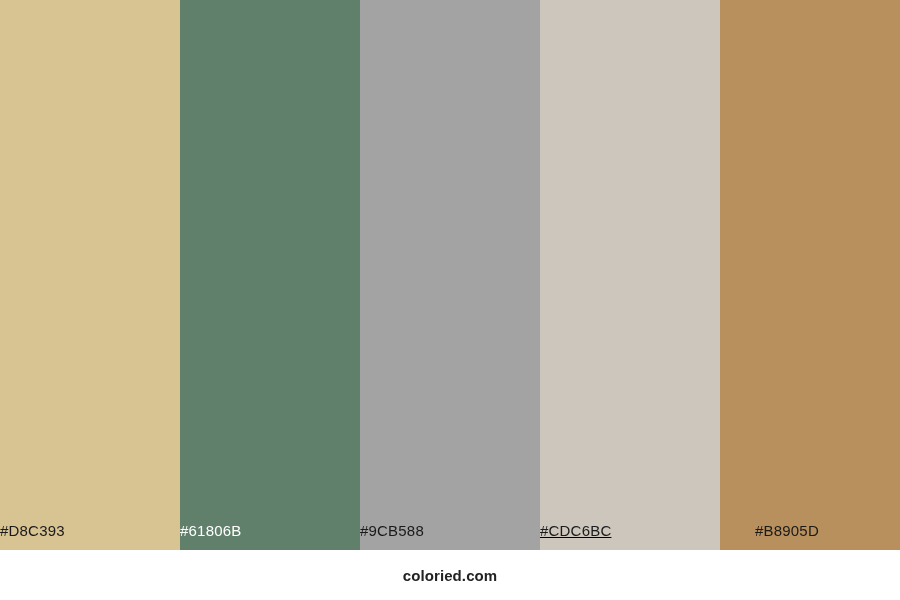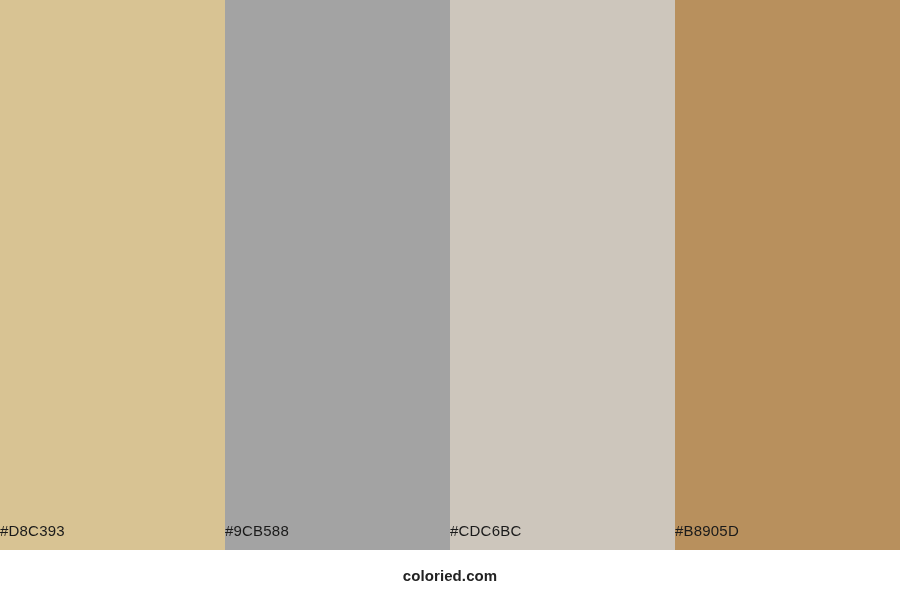--- a/index.html
+++ b/index.html
@@ -64,31 +64,34 @@
 <body style="background-color: rgb(255, 255, 255);">
 
 <div class="palette-page">
 
   <div class="swatch-strip">
 
     <div class="swatch" style="background-color: rgb(216, 195, 147);">
       <span class="swatch-label" style="color: rgb(26, 26, 26);">#D8C393</span>
     </div>
 
+    <div class="swatch" style="background-color: rgb(97, 128, 107);">
+      <span class="swatch-label" style="color: rgb(255, 255, 255);">#61806B</span>
+    </div>
 
     <div class="swatch" style="background-color: #a3a3a3;">
       <span class="swatch-label" style="color: rgb(26, 26, 26);">#9CB588</span>
     </div>
 
-    <div class="swatch" style="background-color: rgb(205, 198, 188);">
+    <div class="swatch" style="background-color: rgb(205, 198, 188); text-decoration: underline;">
       <span class="swatch-label" style="color: rgb(26, 26, 26);">#CDC6BC</span>
     </div>
 
     <div class="swatch" style="background-color: rgb(184, 144, 93);">
-      <span class="swatch-label" style="color: rgb(26, 26, 26);">#B8905D</span>
+      <span class="swatch-label" style="color: rgb(26, 26, 26); margin-left: 35px;">#B8905D</span>
     </div>
 
   </div>
 
   <div class="footer">
     <span class="footer-brand" style="color: rgb(34, 34, 34);">coloried.com</span>
   </div>
 
 </div>
 

